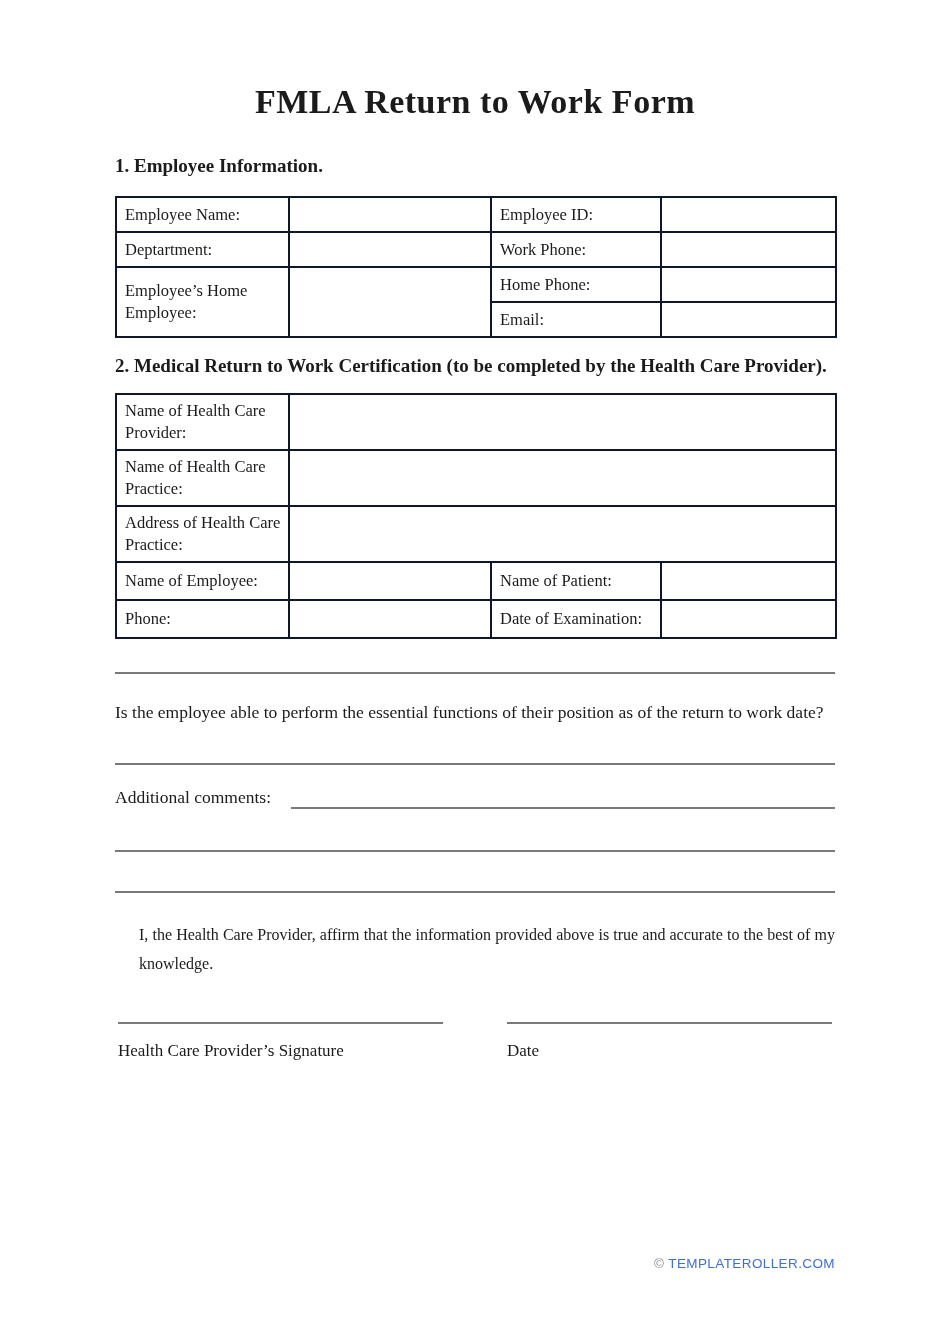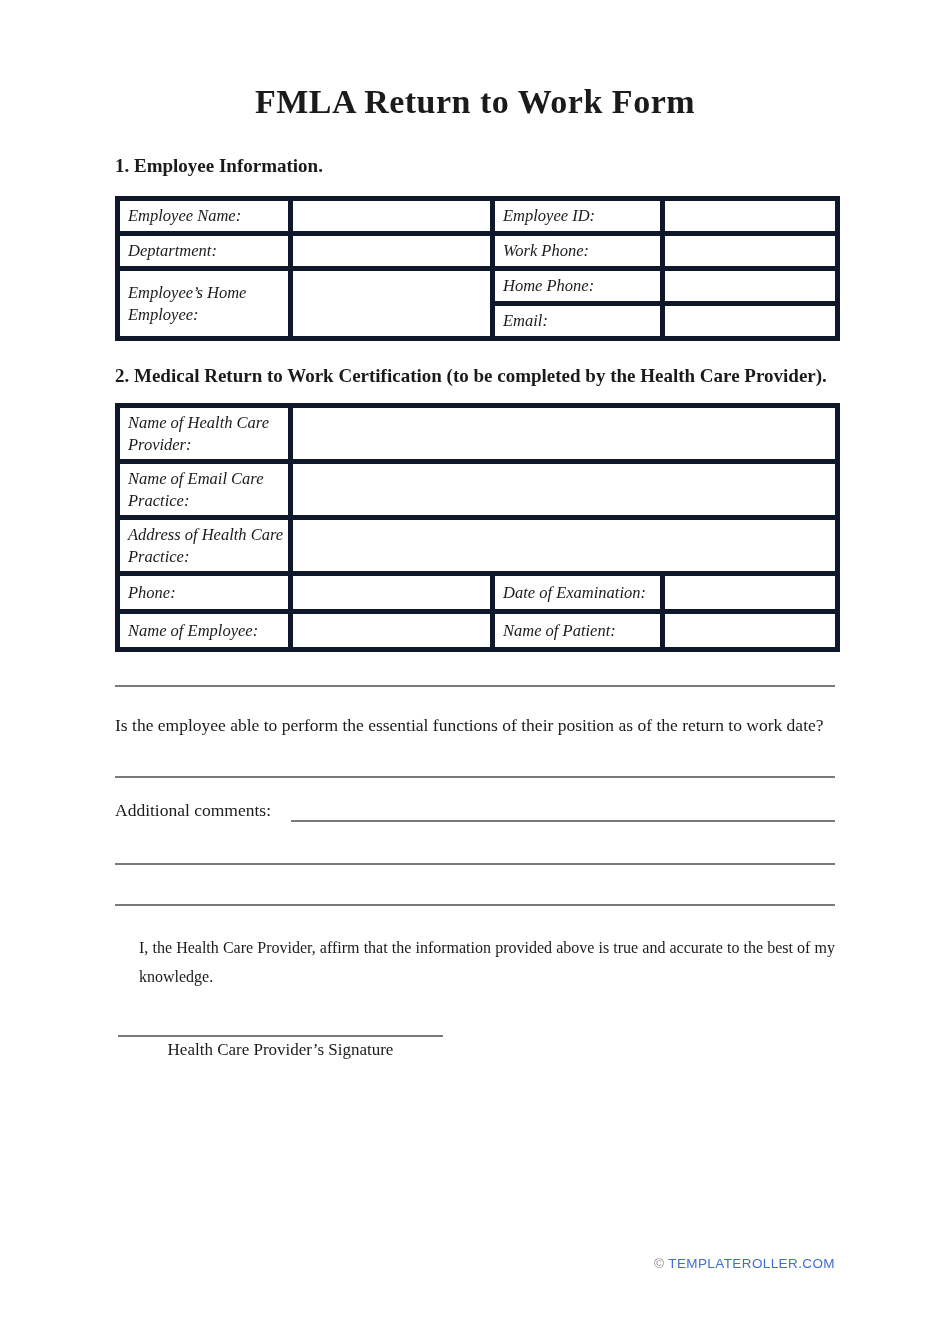--- a/index.html
+++ b/index.html
@@ -13,34 +13,33 @@
     overflow: hidden;
   }
   .content { width: 720px; margin: 0 auto; padding-top: 79px; }
 
   .doc-title {
     font-size: 34px; font-weight: bold; text-align: center;
     line-height: 46px; letter-spacing: 0.5px;
   }
   .sec-heading {
     font-size: 19px; font-weight: bold; line-height: 29px;
-    margin-top: 20px;
+    margin-top: 13px;
   }
   .sec-heading.first { margin-top: 28px; line-height: 26px; }
 
   table.form-table {
     width: 720px; border-collapse: collapse; table-layout: fixed;
     font-size: 16.5px; line-height: 22px;
   }
   table.form-table td {
-    border: 5px solid #0f172a;
+    border: 2px solid #0f172a;
     padding: 2px 4px 2px 8px;
     vertical-align: middle;
     overflow: hidden;
-    font-style: italic;
   }
   #employee-table { margin-top: 17px; }
   #employee-table tr { height: 35px; }
   #medical-table { margin-top: 13px; }
   #medical-table tr.tall { height: 56px; }
   #medical-table tr.short { height: 38px; }
 
   .question { font-size: 17.5px; line-height: 29px; margin-top: 24px; }
   .question.justified { text-align: justify; }
   .q-first { margin-top: 33px; }
@@ -65,21 +64,21 @@
   .affirmation { font-size: 16px; line-height: 29px; margin-top: 27px; text-align: justify; margin-left: 24px; }
 
   .signature-row {
     display: flex; margin-top: 44px;
   }
   .sig-col { width: 325px; }
   .sig-col.left { margin-left: 3px; }
   .sig-col.right { margin-left: 64px; }
   .sig-line { border-top: 2px solid #7a7a7a; height: 0; width: 100%; }
   .sig-caption {
-    text-align: center; font-size: 17px; line-height: 26px; margin-top: 0;
+    text-align: left; font-size: 17px; line-height: 26px; margin-top: 14px;
   }
 
   .footer {
     position: absolute; right: 115px; bottom: 72px;
     font-family: "Liberation Sans", sans-serif;
     font-size: 13.5px; letter-spacing: 0.4px;
   }
   .footer .copy { color: #8c8c8c; }
   .footer .site-link { color: #3f6fd1; text-decoration: none; }
 </style>
@@ -133,37 +132,37 @@
         <col style="width:202px">
         <col style="width:170px">
         <col style="width:175px">
     </colgroup>
     <tbody>
         <tr class="tall">
       <td>Name of Health Care Provider:</td>
       <td colspan="3"></td>
     </tr>
     <tr class="tall">
-      <td>Name of Email Care Practice:</td>
+      <td>Name of Health Care Practice:</td>
       <td colspan="3"></td>
     </tr>
     <tr class="tall">
       <td>Address of Health Care Practice:</td>
       <td colspan="3"></td>
     </tr>
     <tr class="short">
+      <td>Name of Employee:</td>
+      <td></td>
+      <td>Name of Patient:</td>
+      <td></td>
+    </tr>
+    <tr class="short">
       <td>Phone:</td>
       <td></td>
       <td>Date of Examination:</td>
-      <td></td>
-    </tr>
-    <tr class="short">
-      <td>Name of Employee:</td>
-      <td></td>
-      <td>Name of Patient:</td>
       <td></td>
     </tr>
   </tbody>
     </table>
 
   <div class="rule rule-1"></div>
 
   <div class="question justified">Is the employee able to perform the essential functions of their position as of the return to work date?</div>
   <div class="rule rule-2"></div>
 
@@ -174,20 +173,24 @@
   <div class="rule rule-3"></div>
   <div class="rule rule-4"></div>
 
   <div class="affirmation">I, the Health Care Provider, affirm that the information provided above is true and accurate to the best of my knowledge.</div>
 
   <div class="signature-row">
     <div class="sig-col left">
       <div class="sig-line"></div>
       <div class="sig-caption">Health Care Provider’s Signature</div>
     </div>
+    <div class="sig-col right">
+      <div class="sig-line"></div>
+      <div class="sig-caption">Date</div>
+    </div>
   </div>
 
 </div>
 
 <div class="footer">
   <span class="copy">©</span>
   <a href="#" class="site-link">TEMPLATEROLLER.COM</a>
 </div>
 
 </body></html>

